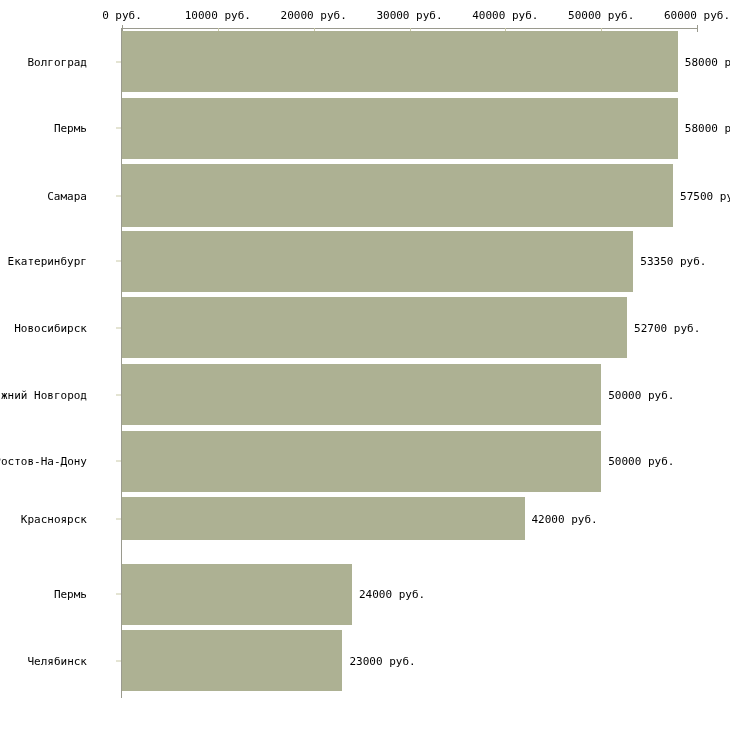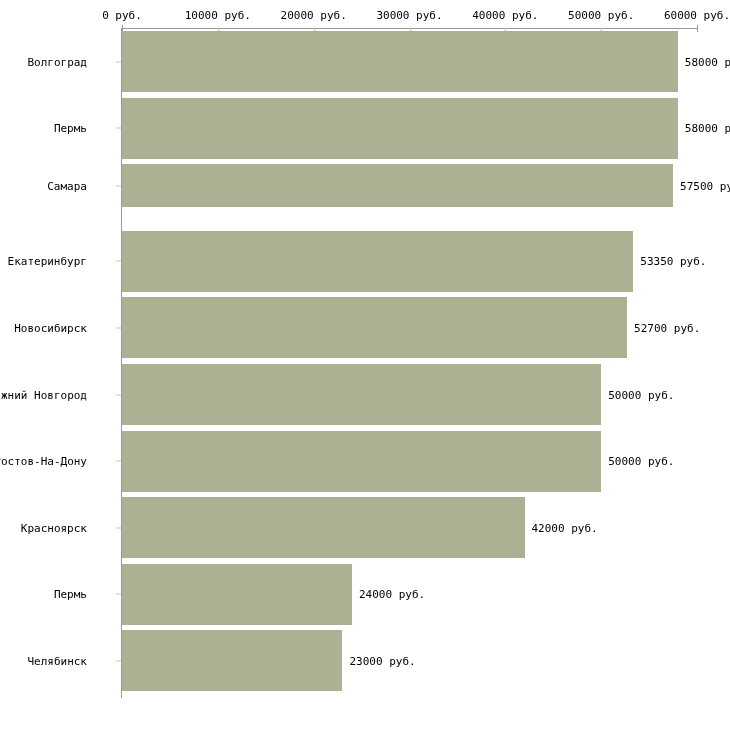--- a/index.html
+++ b/index.html
@@ -150,21 +150,21 @@
           <div class="cat-tick" style="left: 116px;"></div>
           <div class="bar" style="width: 555.833px; background: rgb(173, 177, 147);"></div>
           <div class="value-label" style="left: 684.833px;">58000 р</div>
         </div>
         <div class="bar-row" style="top: 69.6px; height: 61px;">
           <div class="cat-label">Пермь</div>
           <div class="cat-tick" style="left: 116px;"></div>
           <div class="bar" style="width: 555.833px; background: rgb(173, 177, 147);"></div>
           <div class="value-label" style="left: 684.833px;">58000 р</div>
         </div>
-        <div class="bar-row" style="top: 136.2px; height: 43px;">
+        <div class="bar-row" style="top: 136.2px; height: 63px;">
           <div class="cat-label">Самара</div>
           <div class="cat-tick" style="left: 116px;"></div>
           <div class="bar" style="width: 551.042px; background: rgb(173, 177, 147);"></div>
           <div class="value-label" style="left: 680.042px;">57500 ру</div>
         </div>
         <div class="bar-row" style="top: 202.8px; height: 61px;">
           <div class="cat-label">Екатеринбург</div>
           <div class="cat-tick" style="left: 116px;"></div>
           <div class="bar" style="width: 511.271px; background: rgb(173, 177, 147);"></div>
           <div class="value-label" style="left: 640.271px;">53350 руб.</div>
@@ -180,21 +180,21 @@
           <div class="cat-tick" style="left: 116px;"></div>
           <div class="bar" style="width: 479.167px; background: rgb(173, 177, 147);"></div>
           <div class="value-label" style="left: 608.167px;">50000 руб.</div>
         </div>
         <div class="bar-row" style="top: 402.6px; height: 61px;">
           <div class="cat-label">Ростов-На-Дону</div>
           <div class="cat-tick" style="left: 116px;"></div>
           <div class="bar" style="width: 479.167px; background: rgb(173, 177, 147);"></div>
           <div class="value-label" style="left: 608.167px;">50000 руб.</div>
         </div>
-        <div class="bar-row" style="top: 469.2px; height: 61px; border-radius: 14px;">
+        <div class="bar-row" style="top: 469.2px; height: 43px; border-radius: 14px;">
           <div class="cat-label">Красноярск</div>
           <div class="cat-tick" style="left: 116px;"></div>
           <div class="bar" style="width: 402.5px; background: rgb(173, 177, 147);"></div>
           <div class="value-label" style="left: 531.5px;">42000 руб.</div>
         </div>
         <div class="bar-row" style="top: 535.8px; height: 61px;">
           <div class="cat-label">Пермь</div>
           <div class="cat-tick" style="left: 116px;"></div>
           <div class="bar" style="width: 230px; background: rgb(173, 177, 147);"></div>
           <div class="value-label" style="left: 359px; text-align: center;">24000 руб.</div>

